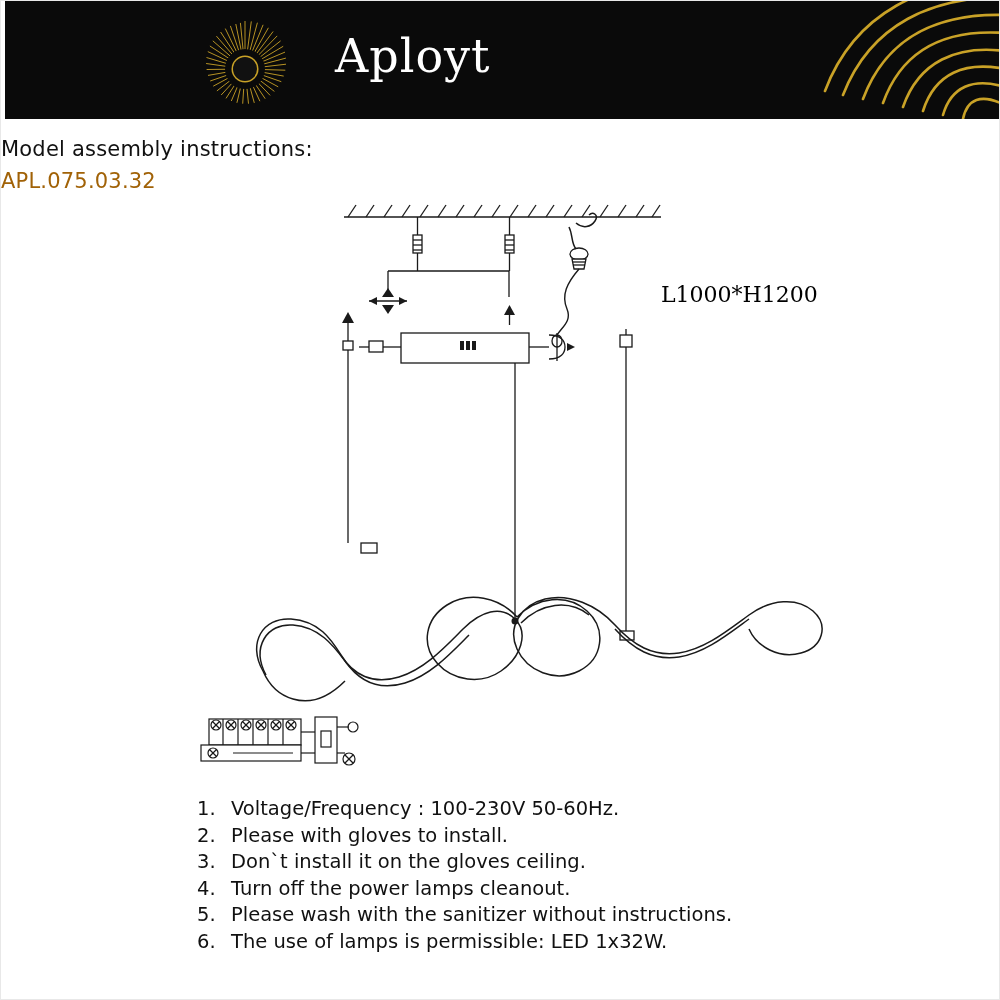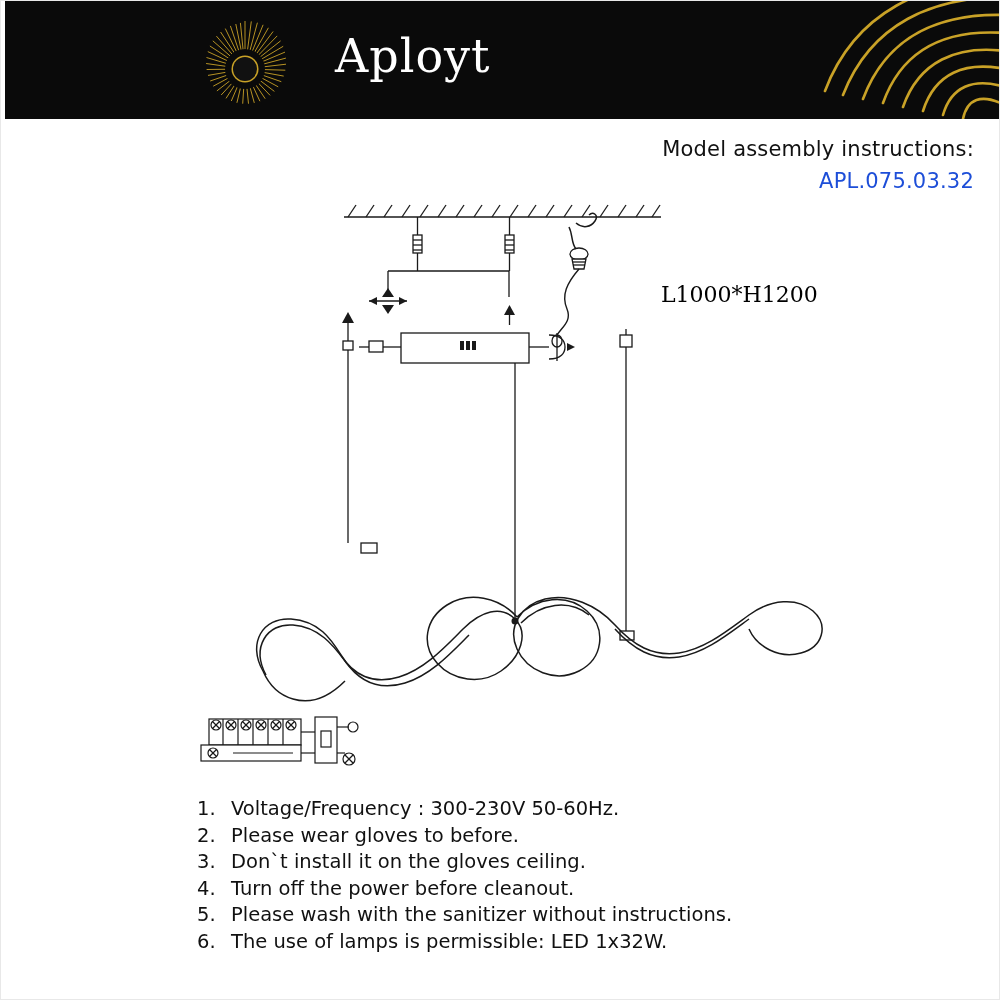--- a/index.html
+++ b/index.html
@@ -54,32 +54,32 @@
     width: 330px;
     height: 150px;
   }
 
   
   .title-block {
     position: absolute;
     top: 136px;
     left: 0;
     width: 973px;
-    text-align: right;
+    text-align: left;
   }
   .title-line1 {
     font-family: "DejaVu Sans", sans-serif;
     font-size: 21px;
     color: #111;
     letter-spacing: .2px;
   }
   .title-line2 {
     font-family: "DejaVu Sans", sans-serif;
     font-size: 21px;
-    color: #1d4ed8;
+    color: #a16207;
     margin-top: 8px;
     letter-spacing: .2px;
   }
 
   
   .dim-label {
     position: absolute;
     left: 660px;
     top: 281px;
     font-family: "DejaVu Serif", serif;
@@ -366,33 +366,33 @@
         <line x1="344" y1="636" x2="352" y2="644"></line>
         <line x1="352" y1="636" x2="344" y2="644"></line>
       </g>
 
     </g>
   </svg>
 
   <div class="notes">
     <div class="note-row">
       <span class="note-num">1.</span>
-      <span class="note-text">Voltage/Frequency : 300-230V 50-60Hz.</span>
+      <span class="note-text">Voltage/Frequency : 100-230V 50-60Hz.</span>
     </div>
     <div class="note-row">
       <span class="note-num">2.</span>
-      <span class="note-text">Please wear gloves to before.</span>
+      <span class="note-text">Please with gloves to install.</span>
     </div>
     <div class="note-row">
       <span class="note-num">3.</span>
       <span class="note-text">Don`t install it on the gloves ceiling.</span>
     </div>
     <div class="note-row">
       <span class="note-num">4.</span>
-      <span class="note-text">Turn off the power before cleanout.</span>
+      <span class="note-text">Turn off the power lamps cleanout.</span>
     </div>
     <div class="note-row">
       <span class="note-num">5.</span>
       <span class="note-text">Please wash with the sanitizer without instructions.</span>
     </div>
     <div class="note-row">
       <span class="note-num">6.</span>
       <span class="note-text">The use of lamps is permissible: LED 1x32W.</span>
     </div>
   </div>

